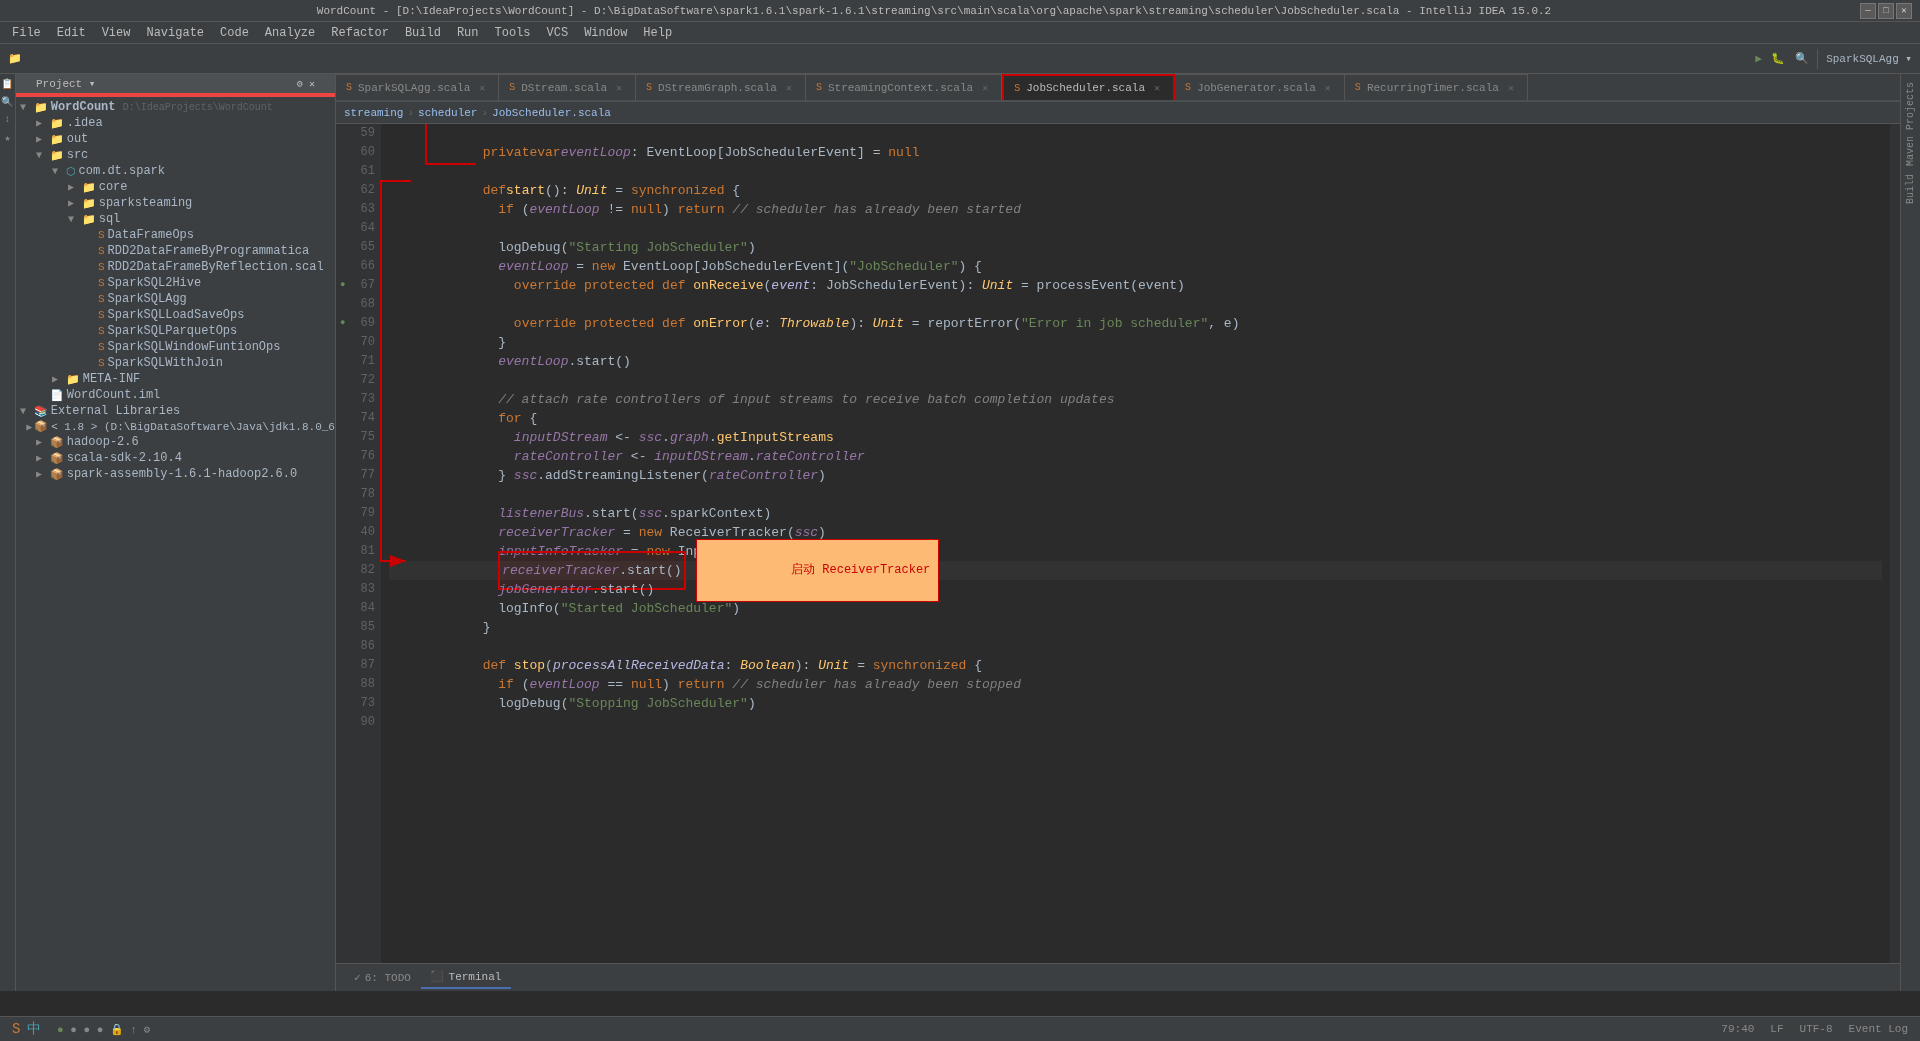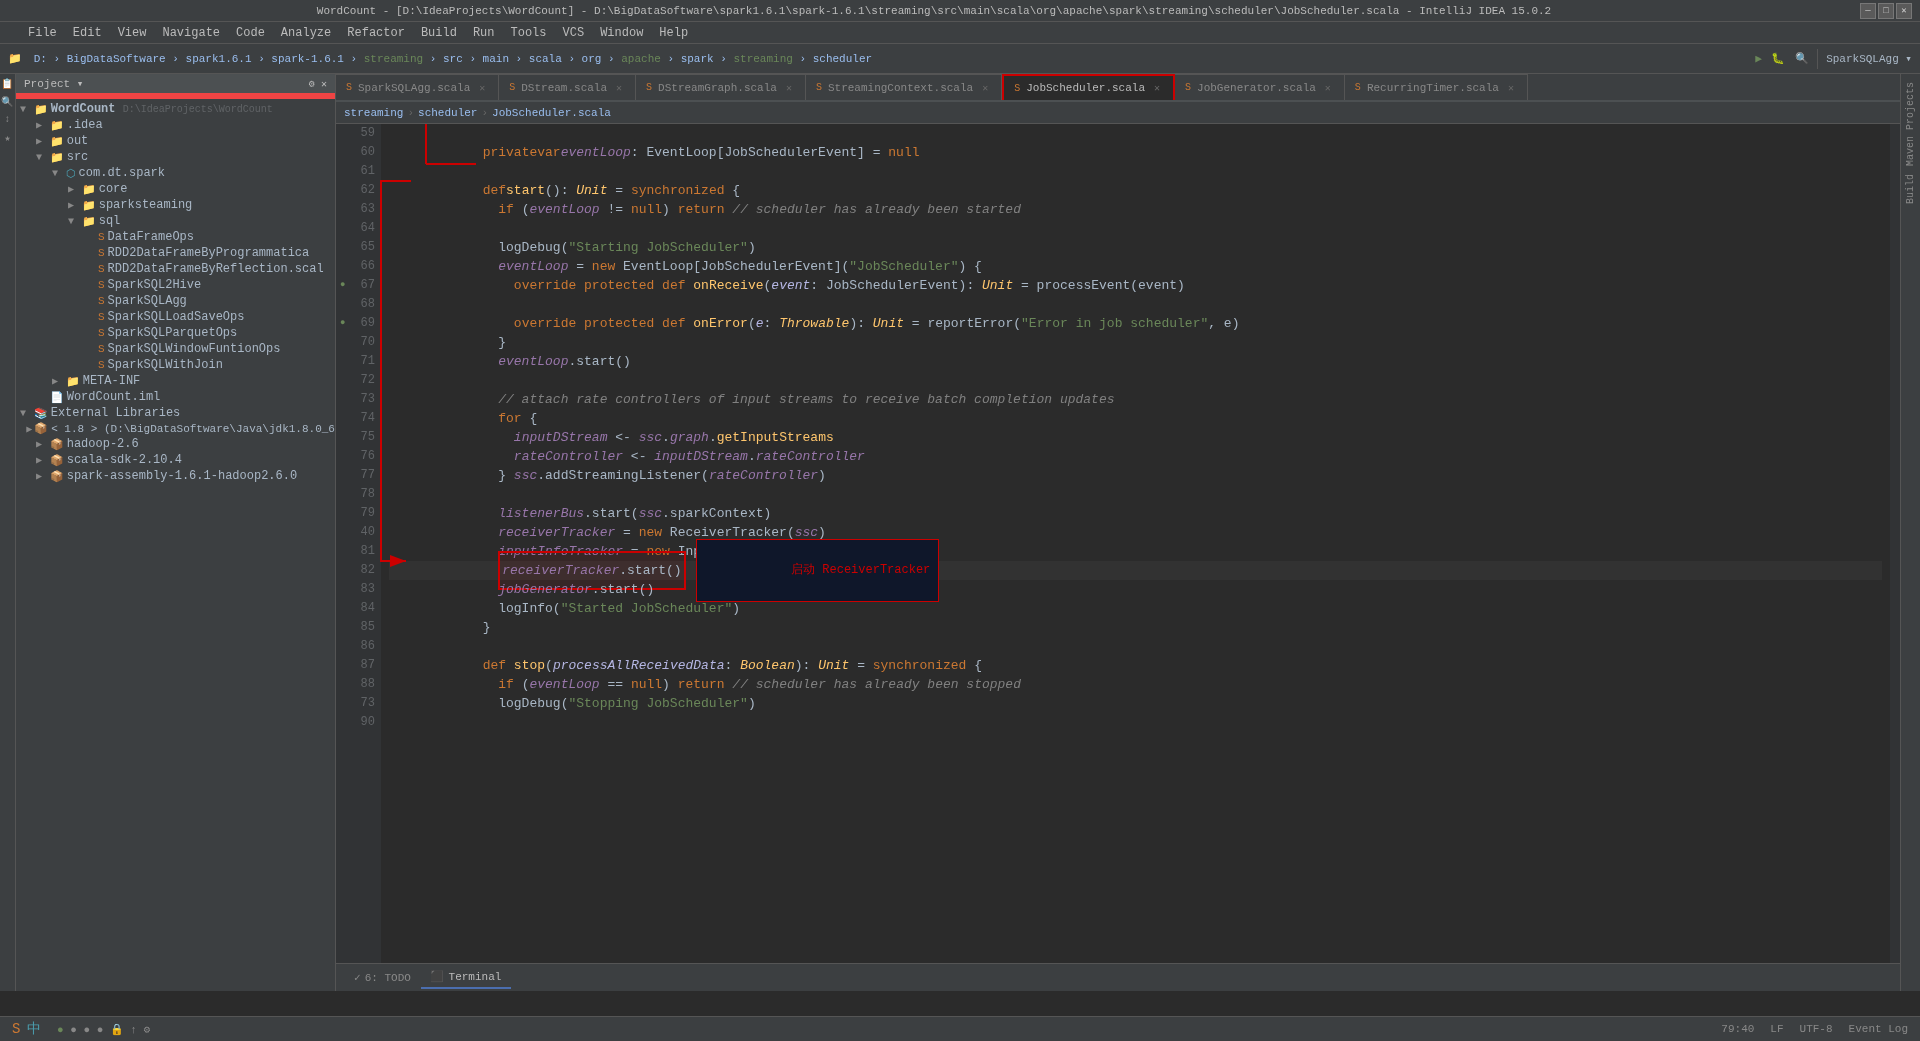--- a/index.html
+++ b/index.html
@@ -36,21 +36,21 @@
       display: flex; align-items: center; justify-content: center;
       color: #ccc;
     }
 
     
     #menu-bar {
       background: #3c3f41;
       height: 22px;
       display: flex;
       align-items: center;
-      padding: 0 20px;
+      padding: 0 4px;
       border-bottom: 1px solid #555;
       font-size: 12px;
       color: #bbbbbb;
     }
     #menu-bar .menu-item {
       padding: 2px 8px;
       cursor: pointer;
     }
 
     
@@ -93,27 +93,27 @@
     #project-panel {
       width: 320px;
       background: #3c3f41;
       border-right: 1px solid #555;
       display: flex;
       flex-direction: column;
       overflow: hidden;
     }
     #project-header {
       background: #4c5052;
-      padding: 3px 8px;
+      padding: 3px 20px;
       font-size: 11px;
       color: #bbbbbb;
       display: flex;
       align-items: center;
       justify-content: space-between;
-      border-bottom: 6px solid #ef4444;
+      border-bottom: 4px solid #ef4444;
     }
     #project-tree {
       flex: 1;
       overflow-y: auto;
       padding: 2px 0;
       font-size: 12px;
     }
     .tree-item {
       display: flex;
       align-items: center;
@@ -214,21 +214,21 @@
     .var-name { color: #9876aa; font-style: italic; }
     .param { color: #b5b6e3; font-style: italic; }
     .plain { color: #a9b7c6; }
     .red-box {
       border: 2px solid #cc0000;
       padding: 8px 2px;
       background: rgba(204,0,0,0.08);
     }
     .tooltip-box {
       display: inline-block;
-      background: #0f172a;
+      background: #fdba74;
       border: 1px solid #cc0000;
       padding: 2px 8px;
       color: #cc0000;
       font-size: 12px;
       margin-left: 10px;
       vertical-align: middle;
     }
     .tooltip-chinese { color: #cc0000; }
 
     
@@ -359,26 +359,20 @@
     <div class="menu-item">Build</div>
     <div class="menu-item">Run</div>
     <div class="menu-item">Tools</div>
     <div class="menu-item">VCS</div>
     <div class="menu-item">Window</div>
     <div class="menu-item">Help</div>
   </div>
 
 <div id="toolbar">
   <div class="tb-btn">📁</div>
-  <div class="breadcrumb-path">
-    D: › BigDataSoftware › spark1.6.1 › spark-1.6.1 › 
-    <span style="color:#6a8759">streaming</span> › src › main › scala › org › 
-    <span style="color:#6a8759">apache</span> › spark › 
-    <span style="color:#6a8759">streaming</span> › scheduler
-  </div>
   <div class="tb-spacer"></div>
   <div class="tb-btn" style="color:#6a8759">▶</div>
   <div class="tb-btn" style="color:#6a8759">🐛</div>
   <div class="tb-btn">🔍</div>
   <div class="tb-separator"></div>
   <div class="tb-btn" style="color:#a9b7c6">SparkSQLAgg ▾</div>
 </div>
 
 <div id="main-layout">
 

